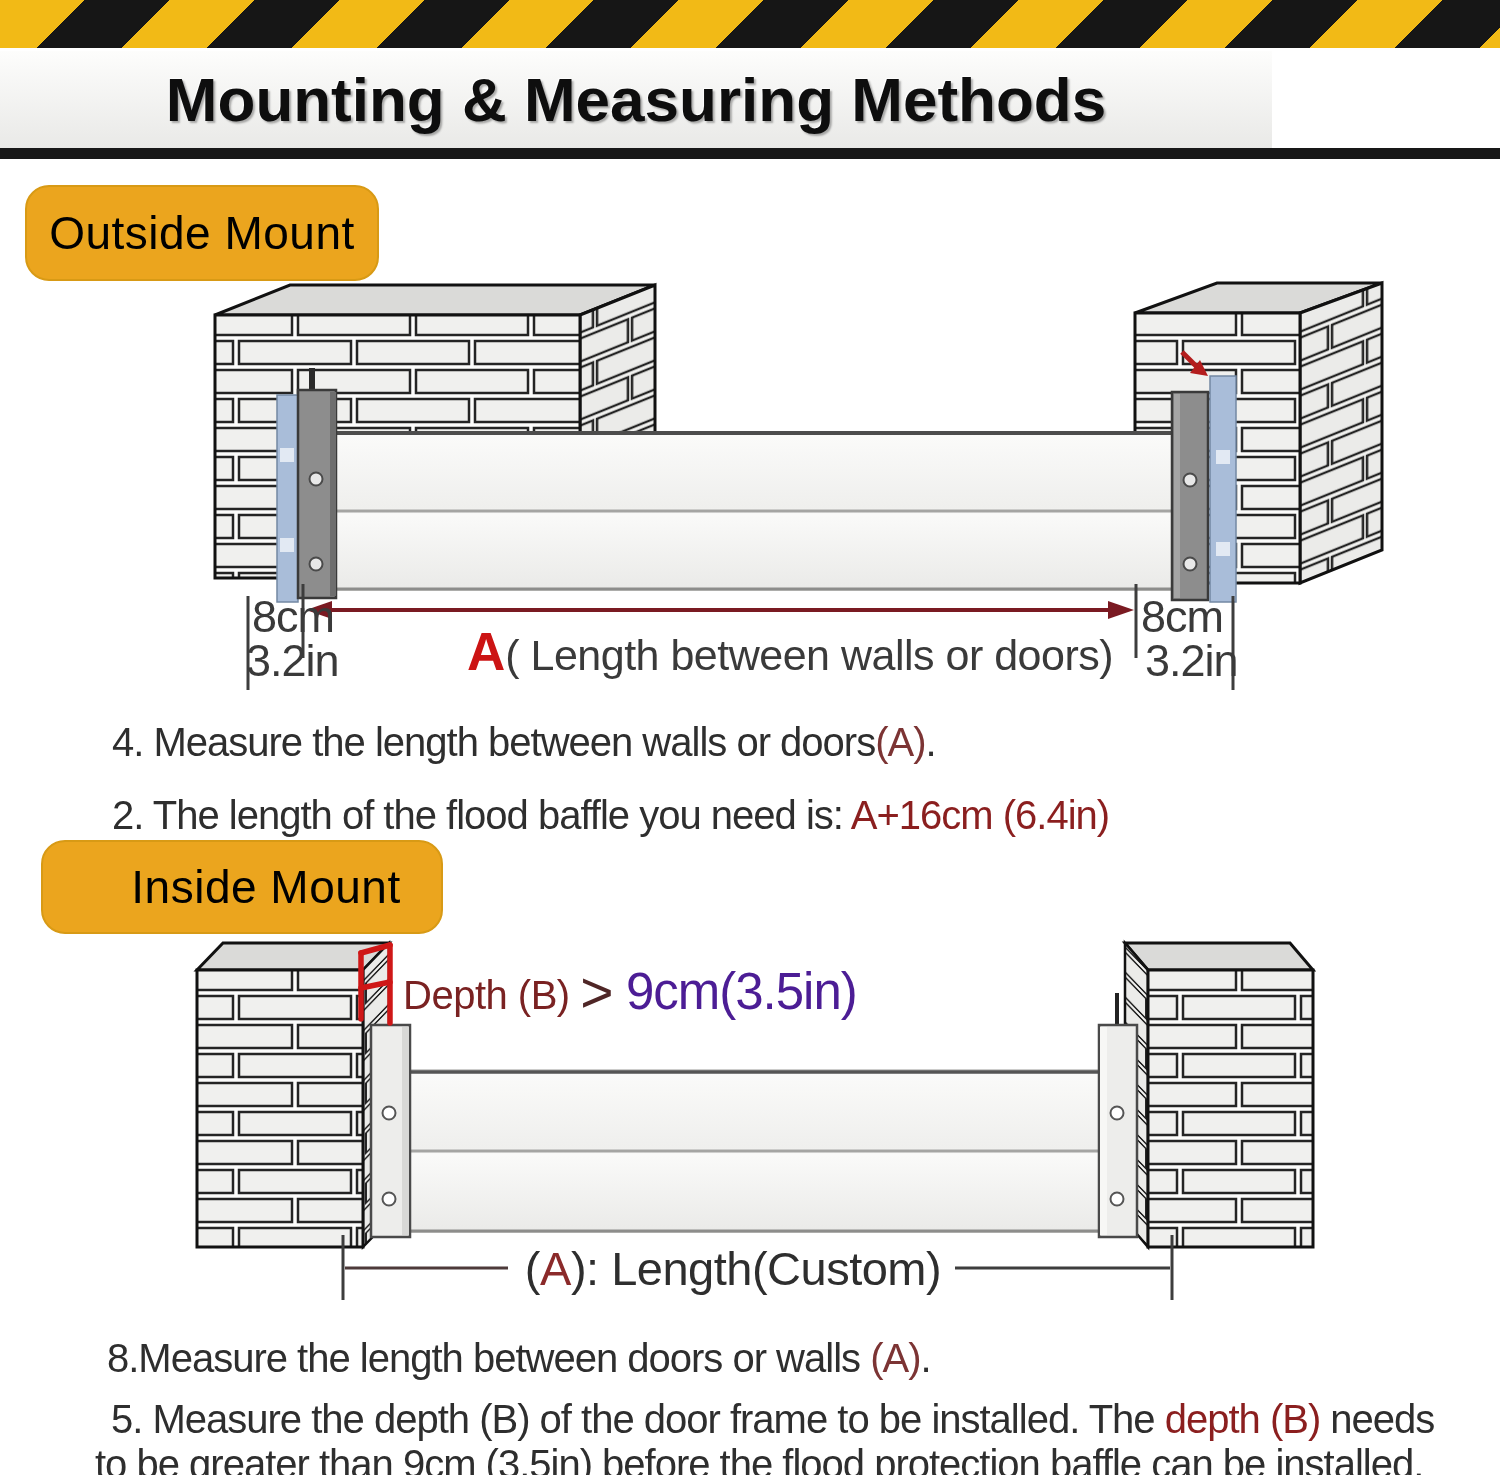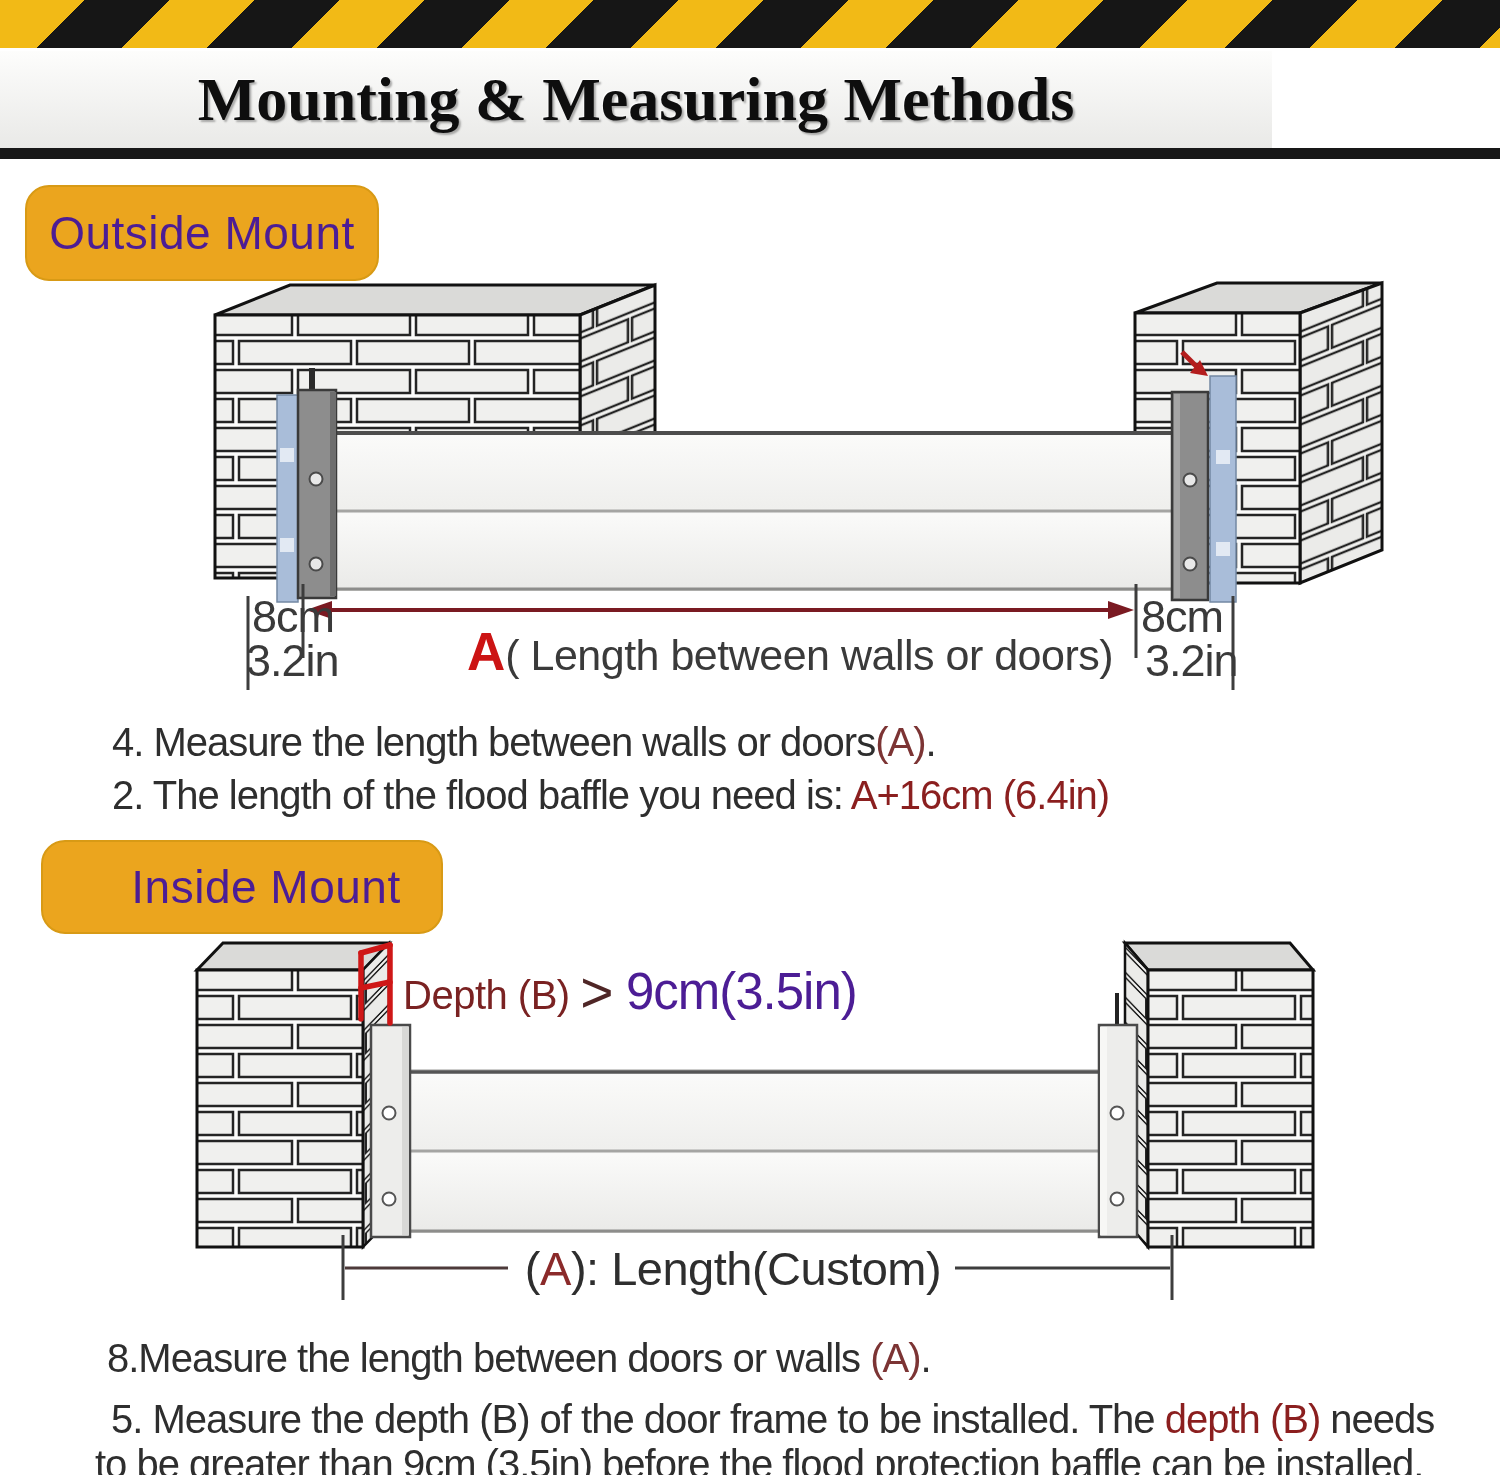--- a/index.html
+++ b/index.html
@@ -5,46 +5,46 @@
   html,body{margin:0;padding:0;background:#ffffff;}
   .stage{position:relative;width:1500px;height:1475px;background:#ffffff;overflow:hidden;
          font-family:"Liberation Sans","DejaVu Sans",sans-serif;color:#2e2e2e;}
 
   
   .hazard{position:absolute;left:0;top:0;width:1500px;height:48px;
           background:repeating-linear-gradient(135deg,#f2ba16 0 60px,#161616 60px 120px);
           border-bottom:3px solid #ffffff;}
   .titleband{position:absolute;left:0;top:51px;width:1272px;height:97px;
              background:linear-gradient(#fdfdfc,#e9e9e7);
-             display:flex;align-items:center;justify-content:center;font-family:Liberation Serif, serif;}
+             display:flex;align-items:center;justify-content:center;}
   .title{font-size:62px;font-weight:bold;color:#0e0e0e;letter-spacing:0px;
          text-shadow:2px 2px 2px rgba(0,0,0,0.30), -1px -1px 1px rgba(255,255,255,0.85);}
   .blackbar{position:absolute;left:0;top:148px;width:1500px;height:11px;background:#181818;}
 
   
   .badge{position:absolute;background:#eba51e;border:2px solid #d89a15;border-radius:24px;
-         color:#4c1d95;display:flex;align-items:center;justify-content:center;
+         color:#000000;display:flex;align-items:center;justify-content:center;
          font-size:46px;letter-spacing:0.5px;}
   .badge-outside{left:25px;top:185px;width:350px;height:92px;}
   .badge-inside{left:41px;top:840px;width:350px;height:90px;padding-left:48px;}
 
   
   .diag{position:absolute;left:0;}
   .diag1{top:280px;width:1500px;height:430px;}
   .diag2{top:935px;width:1500px;height:380px;}
   text.dim{font-size:45px;fill:#3a3a3a;letter-spacing:-1px;}
   tspan.bigA{font-size:53px;font-weight:bold;fill:#cc1414;}
   tspan.spanRest{font-size:43px;fill:#3a3a3a;letter-spacing:-0.5px;}
   text.lenlabel{font-size:47px;fill:#2e2e2e;letter-spacing:-0.5px;}
   tspan.marA{fill:#8b2a2a;}
 
   
   .steps{position:absolute;font-size:40px;line-height:1.12;letter-spacing:-1px;color:#2e2e2e;}
   .steps p{margin:0;white-space:pre-line;}
-  .steps p + p{margin-top:8px;}
+  .steps p + p{margin-top:28px;}
   .steps-outside{left:112px;top:720px;width:1300px;}
   .steps-inside{left:95px;top:1336px;width:1400px;}
   .steps-inside p.st1{text-indent:12px;}
   .steps-inside p.st2{text-indent:16px;margin-top:16px;}
   .soft{color:#7c3434;}
   .red{color:#8b1f1f;}
 
   
   .depth-label{position:absolute;left:403px;top:956px;white-space:nowrap;}
   .depth-p{font-size:40px;color:#7a2222;letter-spacing:-0.5px;}

